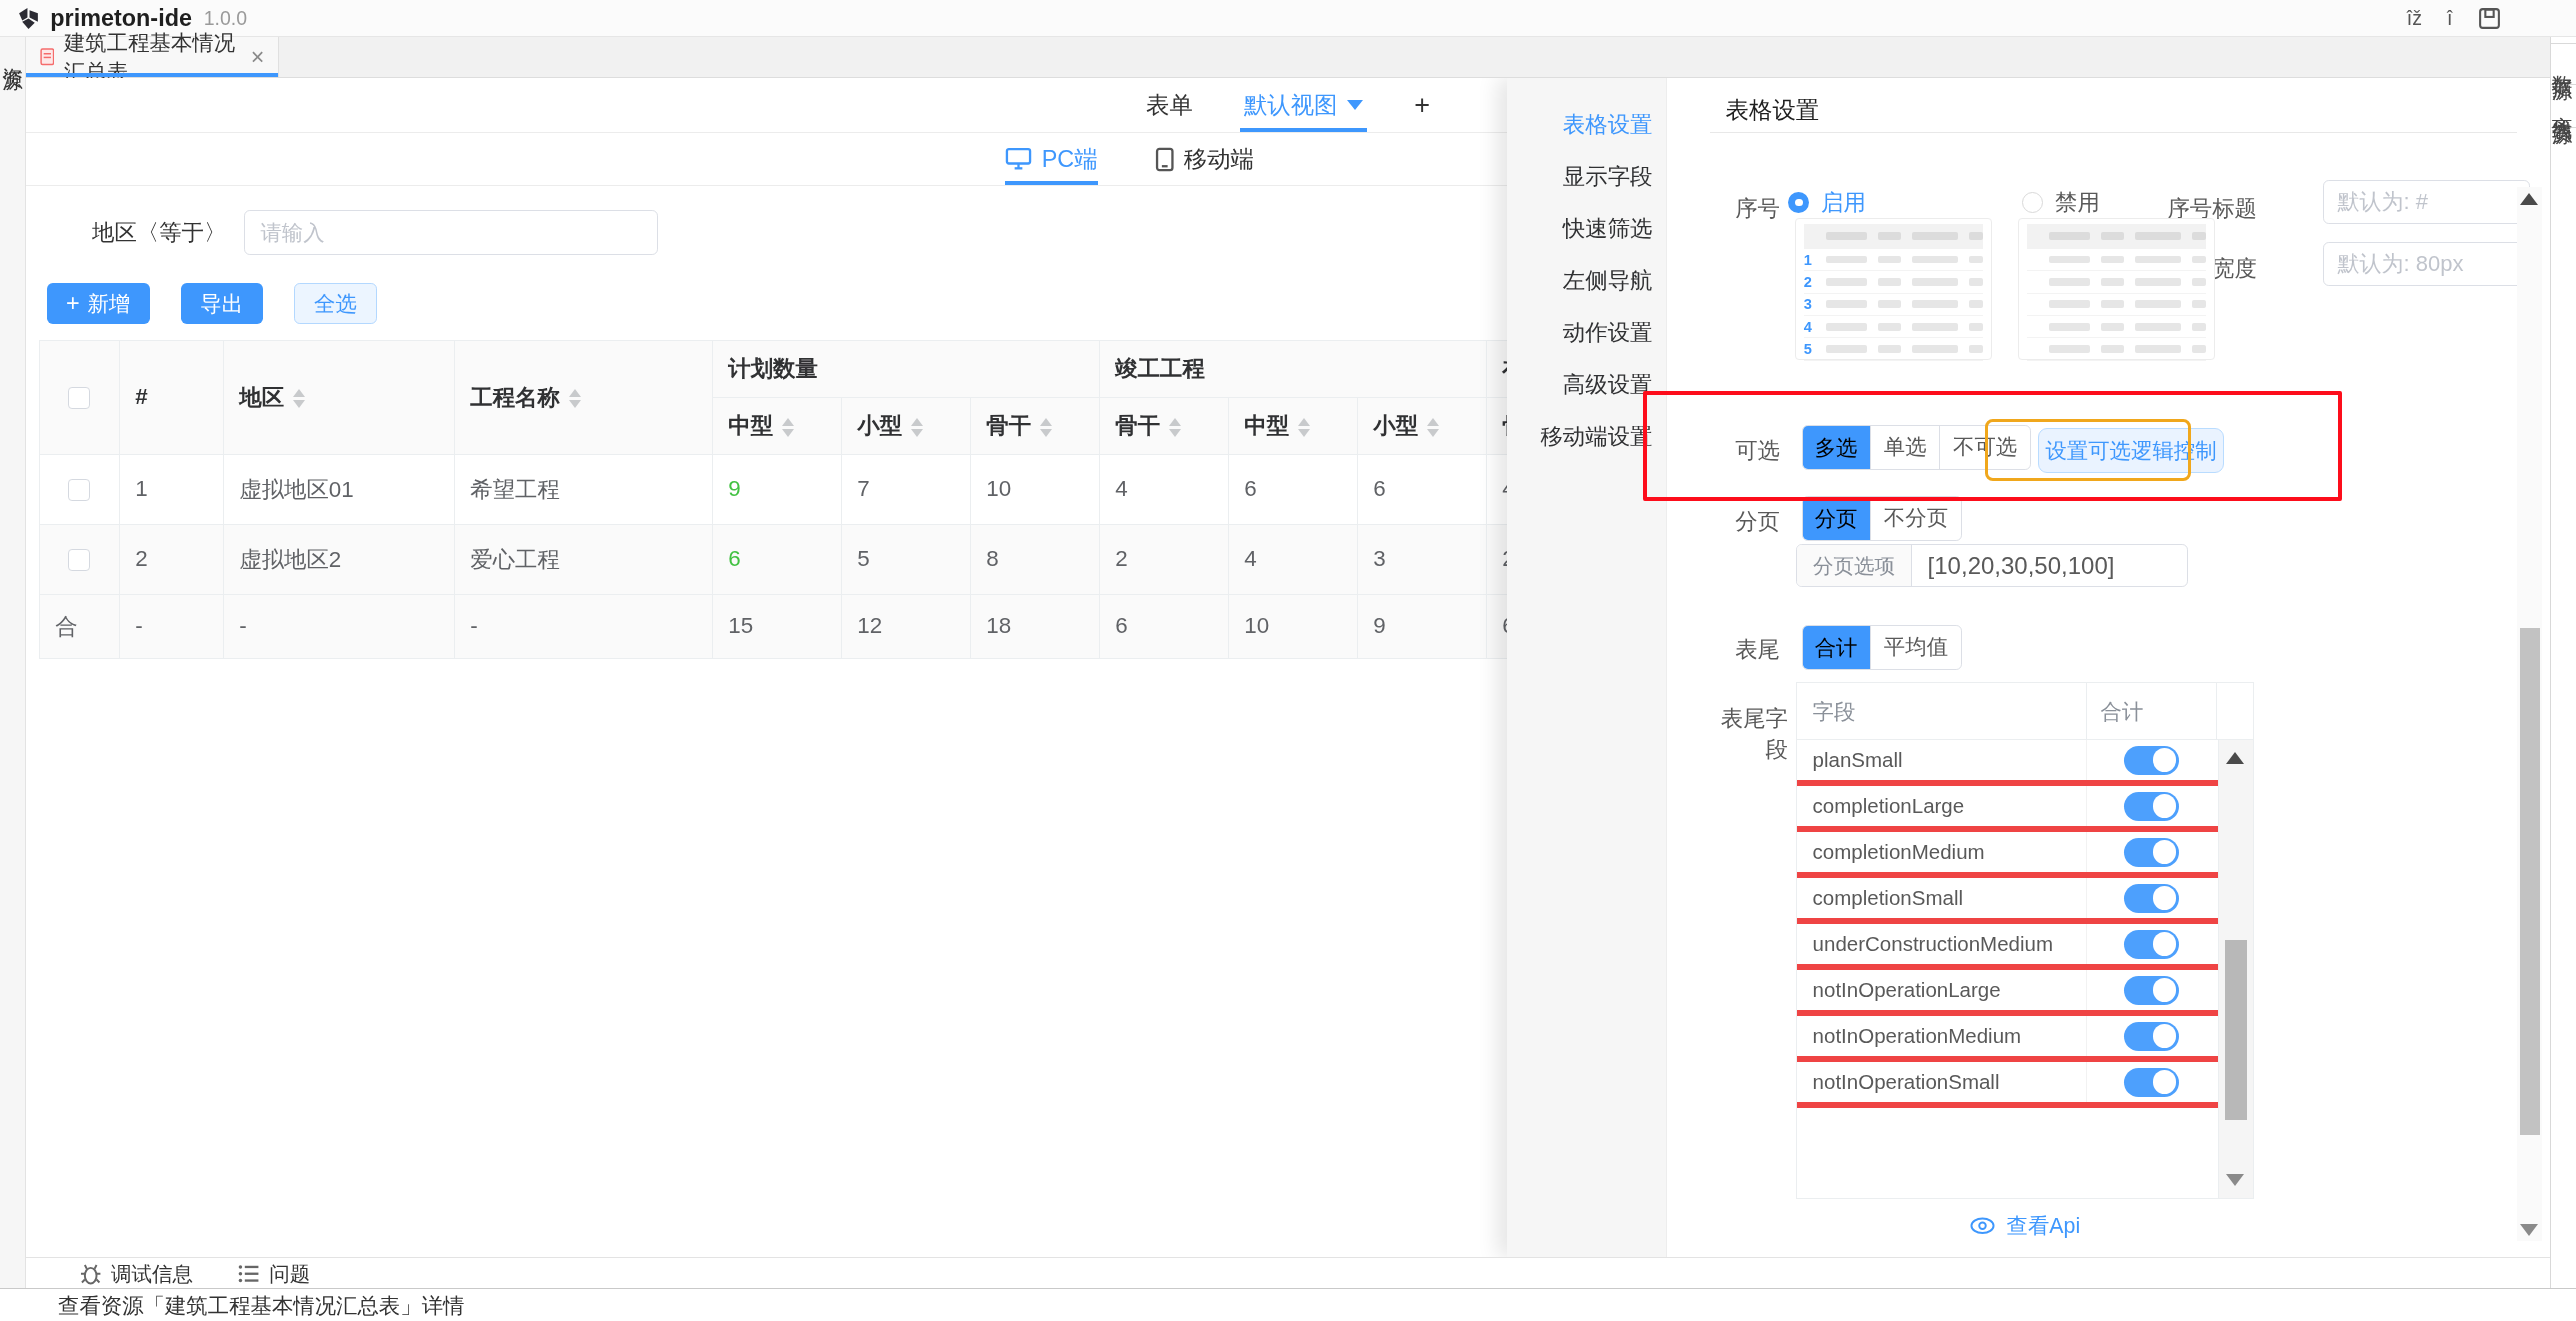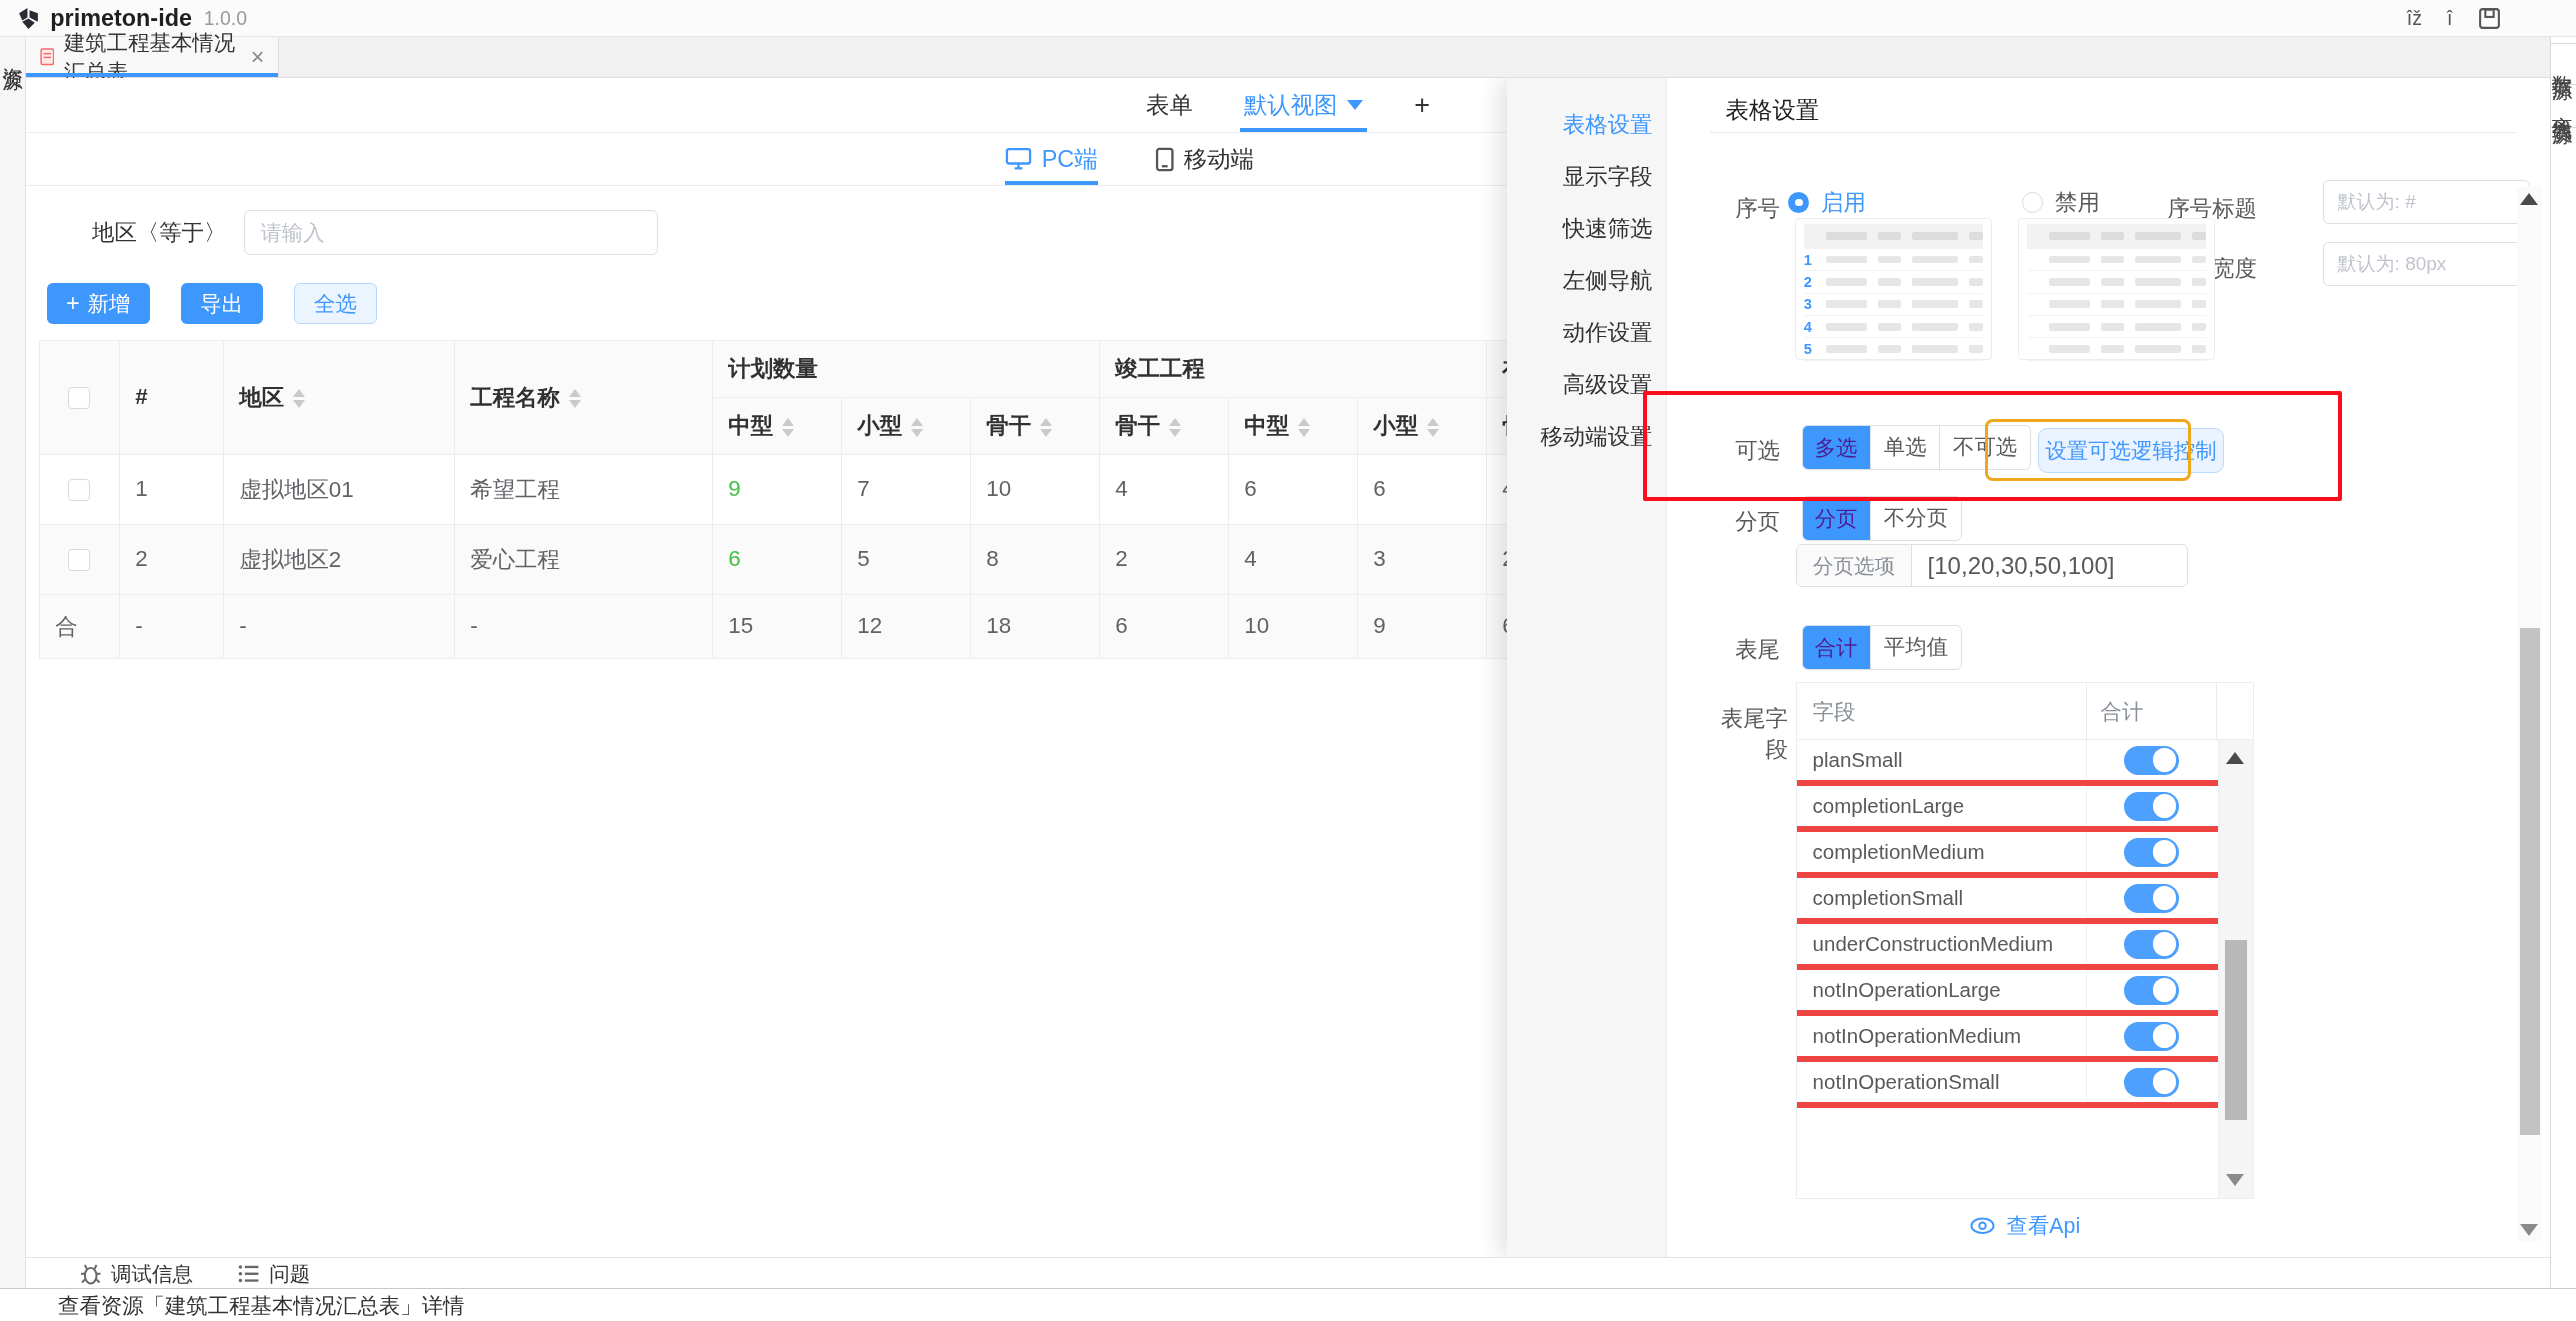--- a/index.html
+++ b/index.html
@@ -74,31 +74,31 @@
   .side-item.active{color:#3e97fd;}
   .panel-main{flex:1;position:relative;}
   .panel-title{position:absolute;top:15.6px;left:15.6px;font-size:23.4px;color:#1f1f1f;font-weight:500;}
   .panel-divider{position:absolute;top:54px;left:0;right:33px;height:1px;background:#e8e8e8;}
   .p-label{position:absolute;width:70px;text-align:right;font-size:22.4px;color:#595959;}
   .radio{width:21.4px;height:21.4px;border-radius:50%;display:inline-block;position:relative;flex:none;}
   .radio.on{background:#3e97fd;}
   .radio.on::after{content:"";position:absolute;left:6.8px;top:6.8px;width:7.8px;height:7.8px;border-radius:50%;background:#fff;}
   .radio.off{border:1.9px solid #d9d9d9;background:#fff;}
   .radio-item{position:absolute;display:flex;align-items:center;gap:11.7px;font-size:22.4px;}
-  .p-input{position:absolute;border:1px solid #dcdfe6;border-radius:5.8px;background:#fff;display:flex;align-items:center;padding:0 13.6px;font-size:19px;color:#c0c4cc;}
+  .p-input{position:absolute;border:1px solid #dcdfe6;border-radius:5.8px;background:#fff;display:flex;align-items:center;padding:0 13.6px;font-size:22px;color:#c0c4cc;}
   .preview{position:absolute;width:197px;height:142px;border:1px solid #ececec;border-radius:3.9px;background:#fff;padding:4.9px 7.8px;}
   .pv-row{display:flex;align-items:center;gap:10.7px;height:22.4px;border-bottom:1px solid #f3f3f3;}
   .pv-row.head{height:25px;background:#f2f2f2;border-bottom:none;}
   .pv-num{width:12.7px;font-size:14.6px;font-weight:bold;color:#3e97fd;}
   .pv-bar{height:7.8px;border-radius:1.9px;background:#e6e6e6;}
   .pv-row.head .pv-bar{background:#dcdcdc;}
   .seg{position:absolute;display:inline-flex;border:1px solid #dcdfe6;border-radius:5.8px;overflow:hidden;background:#fff;height:45px;}
   .seg span{line-height:43px;padding:0 12.7px;font-size:21.4px;color:#595959;border-left:1px solid #dcdfe6;}
   .seg span:first-child{border-left:none;}
-  .seg span.on{background:#3e97fd;color:#4c1d95;margin:-1px 0 -1px -1px;padding-top:1px;line-height:45px;}
+  .seg span.on{background:#3e97fd;color:#000000;margin:-1px 0 -1px -1px;padding-top:1px;line-height:45px;}
   .logic-btn{position:absolute;left:328px;top:350px;width:186px;height:45px;background:#eaf3ff;border:1px solid #b9dcff;border-radius:9px;color:#3e97fd;font-size:21.4px;display:flex;align-items:center;justify-content:center;}
   .hl-red{position:absolute;left:136px;top:313px;width:699px;height:110px;border:4.9px solid #fd0d1b;border-radius:1.9px;z-index:5;pointer-events:none;}
   .hl-orange{position:absolute;left:478px;top:341px;width:206px;height:62px;border:3.9px solid #f0a71c;border-radius:7.8px;z-index:6;pointer-events:none;}
   .pg-group{position:absolute;left:86px;top:466px;height:43px;border:1px solid #dcdfe6;border-radius:5.8px;display:flex;align-items:center;overflow:hidden;background:#fff;}
   .pg-prefix{width:115px;height:100%;background:#fafafa;border-right:1px solid #dcdfe6;color:#8a9099;font-size:20.5px;display:flex;align-items:center;justify-content:center;}
   .pg-value{width:275px;padding-left:15.6px;font-size:24px;color:#595959;}
   .ft{position:absolute;left:86px;top:604px;width:458px;border:1px solid #ebeef0;background:#fff;}
   .ft-head{display:flex;height:57px;border-bottom:1px solid #ebeef0;align-items:center;font-size:21.4px;color:#8a9099;}
   .ft-head .c1{width:289px;padding-left:15.6px;}
   .ft-head .c2{width:130px;padding-left:13.6px;border-left:1px solid #ebeef0;height:100%;display:flex;align-items:center;}

